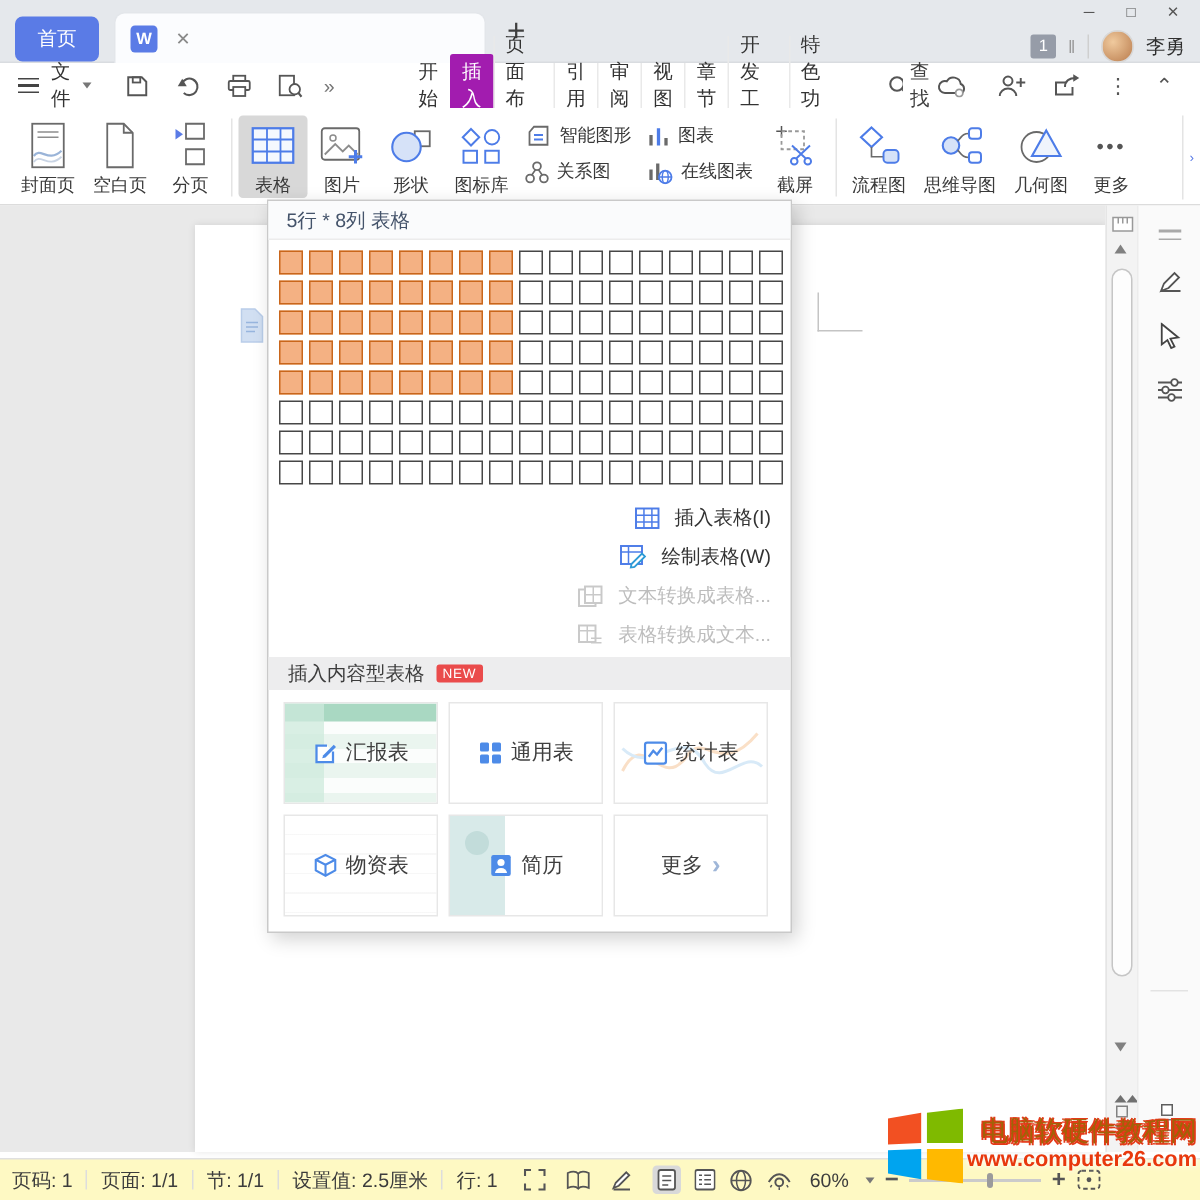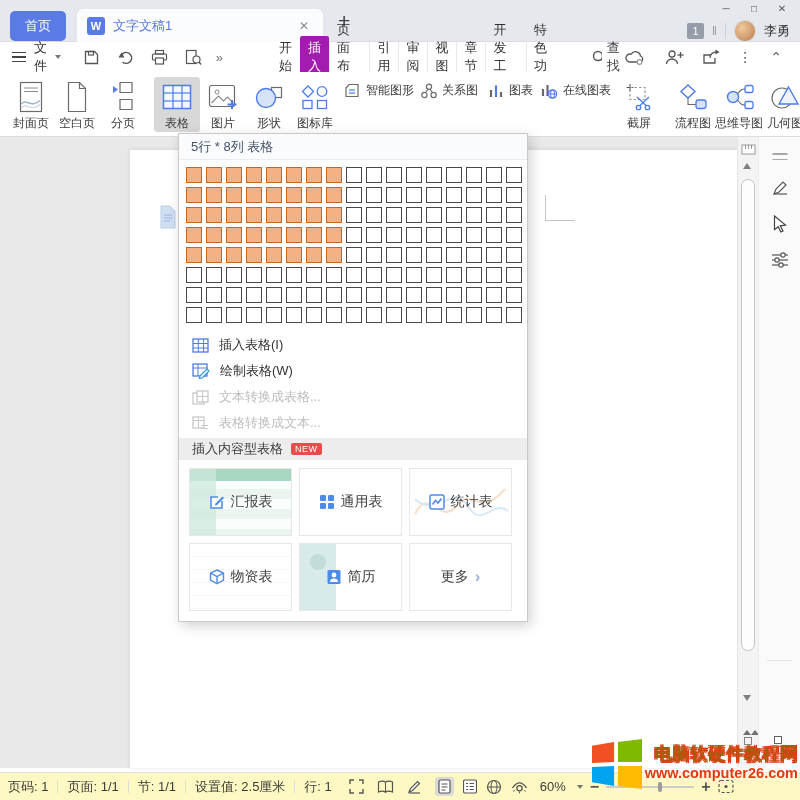--- a/index.html
+++ b/index.html
@@ -50,21 +50,21 @@
 
   
   .ribbon { position:absolute; top:72px; left:0; right:0; height:65px; background:#fff; border-bottom:1px solid #DCDCDC;
     display:flex; align-items:flex-start; padding:5px 0 0 8px; }
   .rb-item { display:flex; flex-direction:column; align-items:center; justify-content:flex-start; padding:3px 6px 0;
     min-width:46px; cursor:pointer; border-radius:3px; }
   .rb-item .ric { height:34px; display:flex; align-items:center; justify-content:center; }
   .rb-label { font-size:12px; color:#3A3A3A; margin-top:1px; white-space:nowrap; }
   .rb-item.active { background:#D8D8D8; }
   .rb-sep { width:1px; background:#E4E4E4; height:52px; margin:2px 4px 0; }
-  .rb-stack { display:flex; flex-direction:row; justify-content:center; gap:7px; padding:5px 5px 0; }
+  .rb-stack { display:flex; flex-direction:column; justify-content:center; gap:7px; padding:5px 5px 0; }
   .rb-small { display:flex; align-items:center; gap:5px; font-size:12px; color:#3A3A3A; cursor:pointer; white-space:nowrap; }
   .rb-collapse { margin-left:auto; width:12px; height:56px; border-left:1px solid #E4E4E4; display:flex; align-items:center;
     justify-content:center; color:#5A7BE6; font-size:9px; cursor:pointer; }
   .dots { color:#555; font-size:13px; letter-spacing:2px; font-weight:bold; }
 
   
   .workspace { position:absolute; top:137px; left:0; width:737px; bottom:32px; background:#E9E9E9; }
   .page { position:absolute; left:130px; top:13px; width:607px; height:618px; background:#fff; box-shadow:0 0 5px rgba(0,0,0,0.10); }
   .doc-marker { position:absolute; left:158px; top:68px; opacity:.85; }
   .corner-mark { position:absolute; left:545px; top:58px; width:30px; height:26px;
@@ -97,21 +97,21 @@
 
   
   .dropdown { position:absolute; left:178px; top:133px; width:350px; background:#fff; border:1px solid #C9C9C9;
     box-shadow:3px 4px 12px rgba(0,0,0,0.18); z-index:50; }
   .dd-header { height:26px; background:#FAFBFC; border-bottom:1px solid #ECECEC; display:flex; align-items:center;
     padding:0 12px; font-size:13px; color:#44536A; }
   .dd-grid { display:grid; grid-template-columns:repeat(17,16px); grid-auto-rows:16px; gap:4px; padding:7px; }
   .gcell { background:#fff; border:1px solid #474747; cursor:pointer; }
   .gcell.sel { background:#F4B183; border-color:#C9661B; }
   .dd-menu { padding:2px 0; }
-  .dd-item { height:26px; display:flex; align-items:center; gap:10px; padding:0 13px; font-size:13px; color:#333; cursor:pointer; }
+  .dd-item { height:26px; display:flex; align-items:center; gap:10px; padding:0 13px; font-size:13px; color:#333; cursor:pointer;justify-content:flex-end; }
   .dd-item.disabled { color:#BDBDBD; cursor:default; }
   .dd-section { height:22px; background:#EDEDEE; display:flex; align-items:center; gap:8px; padding:0 13px; font-size:13px; color:#3C3C3C; }
   .badge-new { background:#EA4B4B; color:#fff; font-size:9px; font-weight:normal; padding:1px 4px; border-radius:2px; letter-spacing:.5px; }
   .dd-cards { display:grid; grid-template-columns:repeat(3,103px); grid-auto-rows:68px; gap:7px; padding:8px 10px 10px; }
   .dd-card { border:1px solid #E7E7E7; background:#fff; display:flex; align-items:center; justify-content:center; gap:6px;
     font-size:14px; color:#3F3F3F; position:relative; overflow:hidden; cursor:pointer; }
   .dd-card > * { position:relative; z-index:1; }
   .thumb { position:absolute; inset:0; z-index:0 !important; pointer-events:none; }
   .thumb-report { background:repeating-linear-gradient(180deg,#EAF5EF 0 10px,#FBFDFC 10px 20px); }
   .thumb-report::before { content:""; position:absolute; left:0; right:0; top:0; height:12px; background:#A9D8C2; }
@@ -143,21 +143,20 @@
   .wm-url { position:absolute; right:2px; top:29px; font-size:14.5px; font-weight:bold; color:#E8380D; white-space:nowrap;
     text-shadow:0 0 3px rgba(255,255,255,.95), 0 0 5px rgba(255,255,255,.9); }
 </style>
 </head>
 <body>
 
 <div class="titlebar">
   <div class="tab-home">首页</div>
   <div class="tab-doc">
     <span class="wps-badge">W</span>
-    <span class="tab-doc-title">文字文稿1</span>
     <span class="tab-close">✕</span>
   </div>
   <div class="btn-newtab">+</div>
   <div class="win-controls">
     <span class="win-btn">─</span>
     <span class="win-btn">□</span>
     <span class="win-btn">✕</span>
   </div>
   <div class="user-cluster">
     <span class="task-badge">1</span>

